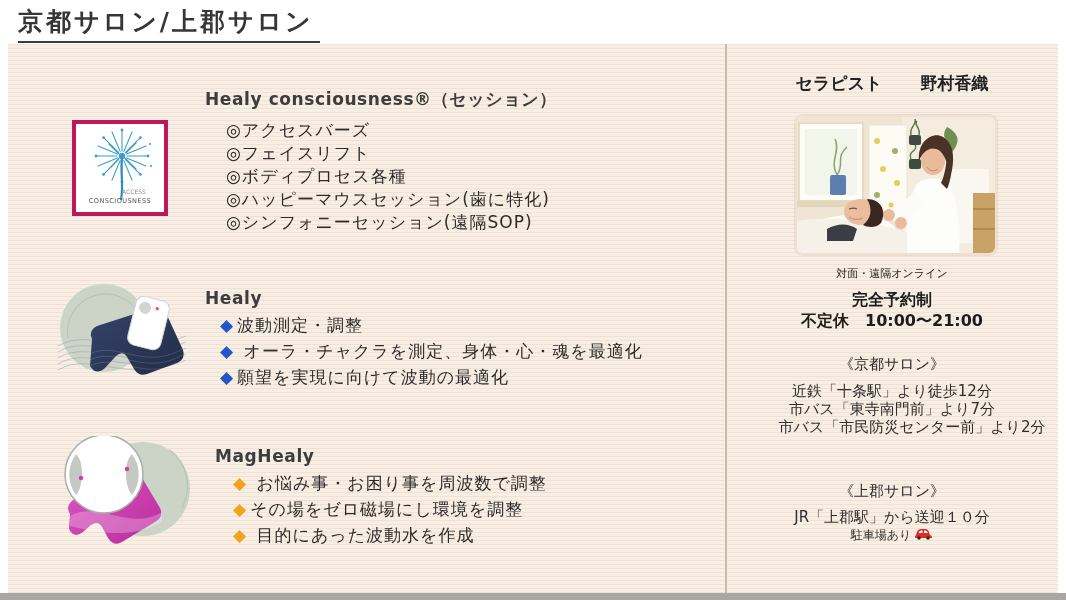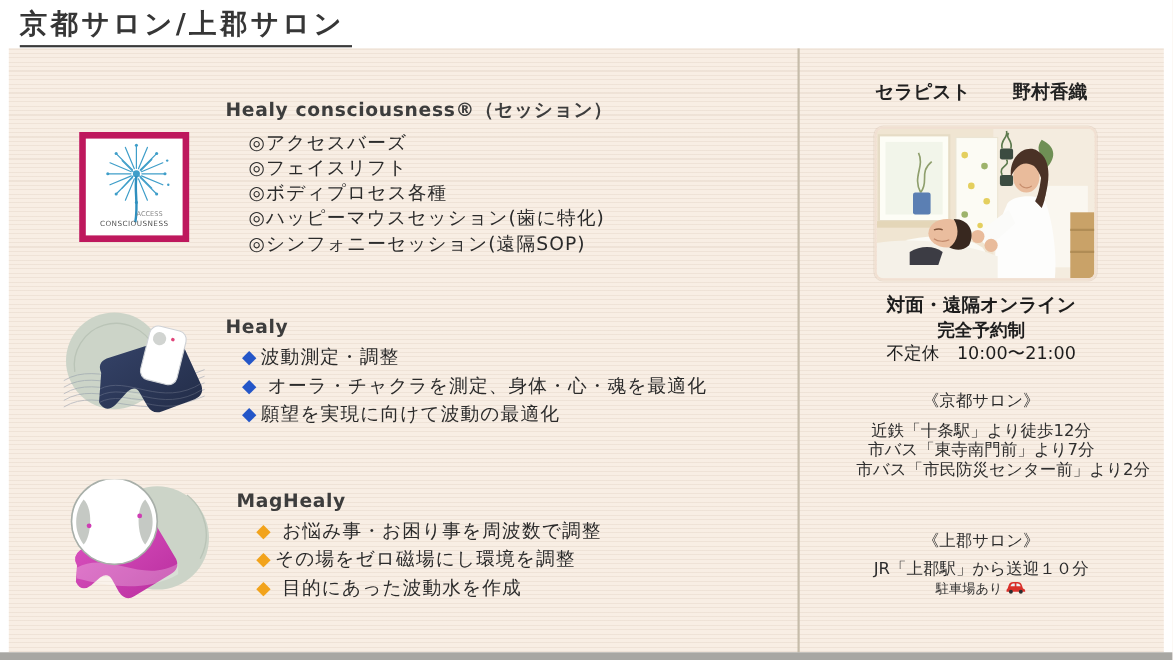--- a/index.html
+++ b/index.html
@@ -30,21 +30,21 @@
     position:absolute;left:0;top:593px;width:1066px;height:7px;
     background:#a8a7a3;
   }
   .v-divider{
     position:absolute;left:725px;top:44px;width:2px;height:549px;
     background:#c6bcaa;
   }
   
   .access-logo{
     position:absolute;left:72px;top:120px;width:88px;height:88px;
-    background:#ffffff;border:6px solid #be185d;
+    background:#ffffff;border:4px solid #be185d;
   }
   .sec-heading{
     position:absolute;font-weight:700;color:#3d3d3d;
     font-size:17px;letter-spacing:.6px;white-space:nowrap;
   }
   .h-access{left:205px;top:88px;}
   .h-healy{left:205px;top:288px;}
   .h-maghealy{left:215px;top:446px;}
   .list{position:absolute;white-space:nowrap;}
   .list .li{font-size:17px;letter-spacing:1px;color:#2b2b2b;}
@@ -63,23 +63,23 @@
   
   .right-col{position:absolute;left:726px;top:44px;width:332px;height:404px;}
   .rc{position:absolute;width:100%;text-align:center;white-space:nowrap;}
   .therapist-line{top:28px;font-size:17px;font-weight:700;color:#222;}
   .therapist-line .role{margin-right:38px;}
   .photo-frame{
     position:absolute;left:69px;top:71px;width:198px;height:136px;
     border-radius:8px;overflow:hidden;border:2px solid #f1e0d2;
     box-shadow:0 0 0 1px rgba(210,190,170,.35);
   }
-  .svc-mode{top:222px;font-size:17px;font-weight:700;color:#1d1d1d;}
+  .svc-mode{top:222px;font-size:11px;font-weight:400;color:#1d1d1d;}
   .booking{top:246px;font-size:16px;font-weight:700;color:#1d1d1d;}
-  .hours{top:267px;font-size:16px;font-weight:400;color:#1d1d1d;}
+  .hours{top:267px;font-size:16px;font-weight:700;color:#1d1d1d;}
   .kyoto-h{top:311px;font-size:15px;color:#2b2b2b;}
   .kyoto-l1{top:338px;font-size:15px;}
   .kyoto-l2{top:356px;font-size:15px;}
   .kyoto-l3{top:374px;font-size:15px;padding-left:20px;}
   .kamigori-h{top:438px;font-size:15px;}
   .kamigori-l1{top:464px;font-size:15px;}
   .kamigori-l2{top:483px;font-size:12px;}
   .car{display:inline-block;vertical-align:-1px;margin-left:3px;}
 </style>
 </head>

